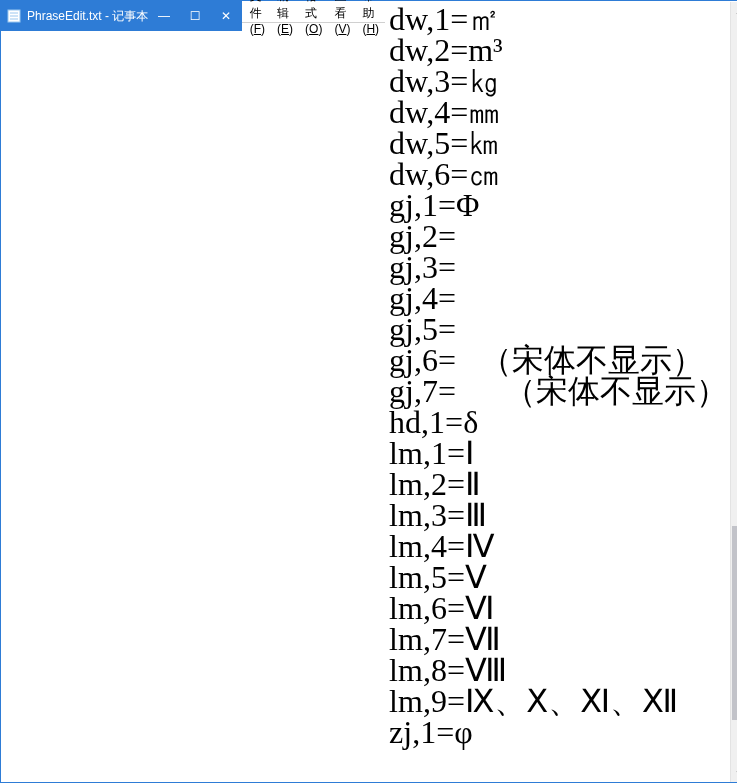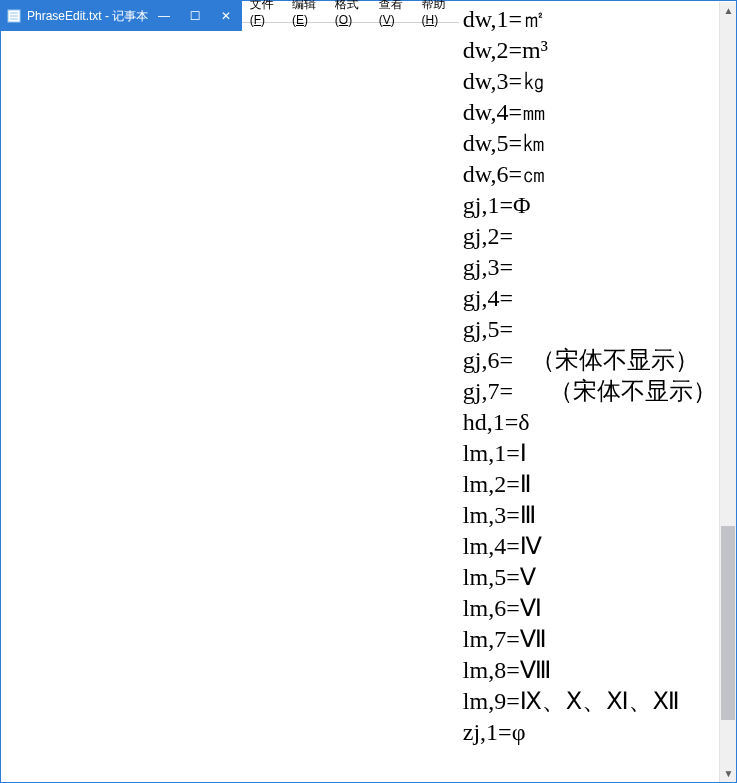--- a/index.html
+++ b/index.html
@@ -14,21 +14,21 @@
   .titlebar .spacer { flex: 1 1 auto; }
   .winbtn { width: 46px; height: 30px; display:flex; align-items:center; justify-content:center; color:#fff; }
   .menubar {
     height: 22px; background: #fff; display:flex; align-items:center; font-size: 12px;
     border-bottom: 1px solid #d0d0d0; padding-left: 2px; user-select:none;
   }
   .menuitem { padding: 14px 6px; }
   .menuitem u { text-decoration: underline; }
   .client { flex: 1 1 auto; display:flex; min-height:0; background:#fff; border-top:1px solid #fff;}
   .textarea {
-    flex:1 1 auto; font-family: "SimSun", "宋体", serif; font-size: 24px; line-height: 31px;
+    flex:1 1 auto; font-family: "SimSun", "宋体", serif; font-size: 32px; line-height: 31px;
     white-space: pre; padding: 2px 2px 2px 4px; overflow:hidden; color:#000;
   }
   .scrollbar { width: 17px; background: #f0f0f0; position: relative; border-left:1px solid #e3e3e3;}
   .scroll-arrow { width:17px; height:17px; display:flex; align-items:center; justify-content:center; color:#606060; font-size:10px;}
   .scroll-track { position:absolute; top:17px; bottom:17px; left:0; right:0; }
   .scroll-thumb { position:absolute; left:1px; right:1px; background:#c2c3c9; border-radius:0; }
   .scroll-arrow.bottom { position:absolute; bottom:0; left:0; }
 </style>
 </head>
 <body>

